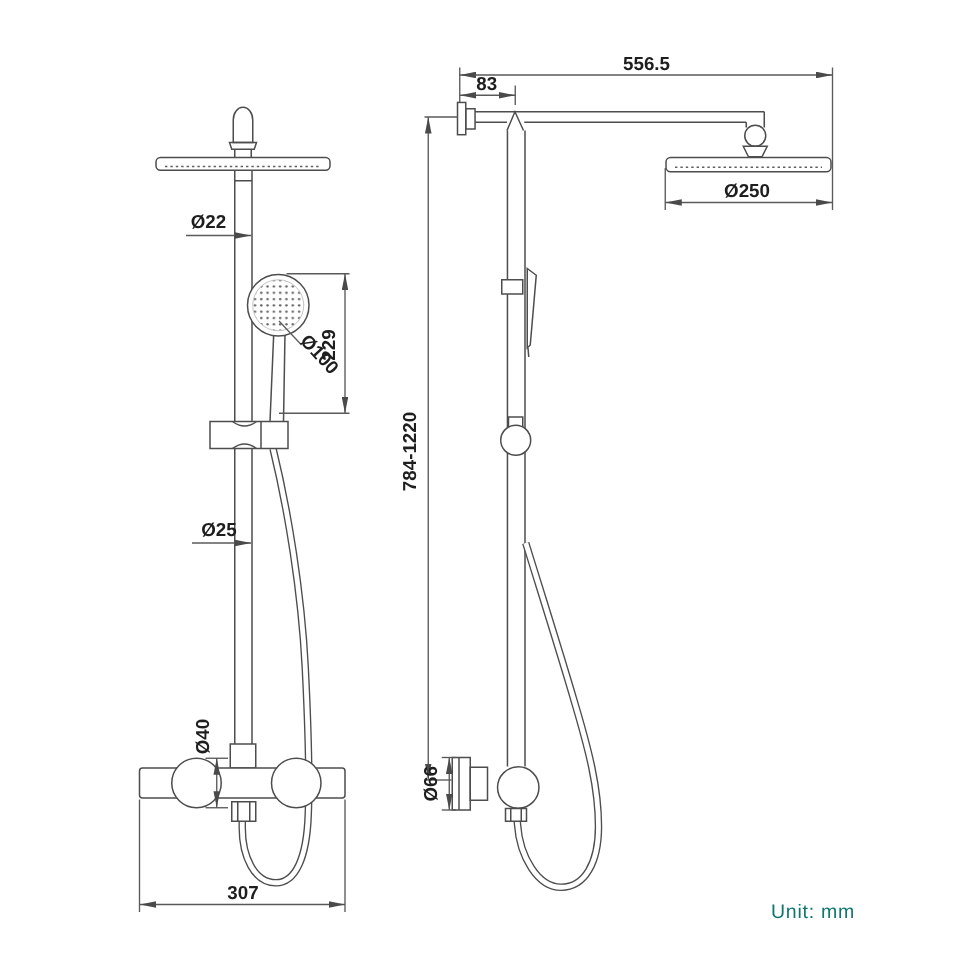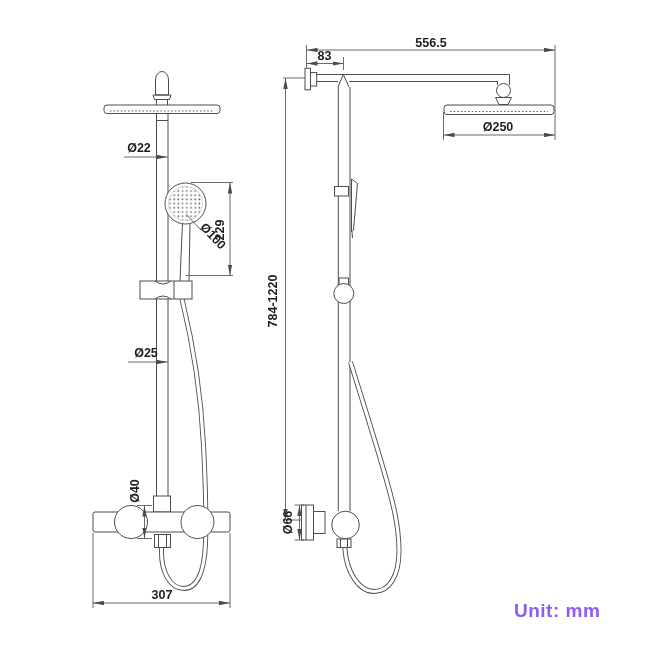--- a/index.html
+++ b/index.html
@@ -4,22 +4,22 @@
 <style>
   html,body{margin:0;padding:0;background:#ffffff;}
   .stage{position:relative;width:650px;height:650px;background:#ffffff;overflow:hidden;
          font-family:"Liberation Sans", sans-serif;}
   svg{position:absolute;top:0;left:0;}
   .obj{fill:none;stroke:#4d4d4d;stroke-width:1;}
   .objw{fill:#ffffff;stroke:#4d4d4d;stroke-width:1;}
   .dim{fill:none;stroke:#5a5a5a;stroke-width:0.9;}
   .dash{fill:none;stroke:#5f5f5f;stroke-width:1;stroke-dasharray:1.6,2;}
   .dtext{font-family:"Liberation Sans", sans-serif;font-size:12.5px;font-weight:700;fill:#1e1e1e;}
-  .unit{position:absolute;left:514px;top:600px;width:136px;font-size:19px;color:#8b5cf6;
-        letter-spacing:0.5px;font-weight:bold;}
+  .unit{position:absolute;left:514px;top:600px;width:136px;font-size:13px;color:#0f766e;
+        letter-spacing:0.5px;}
 </style>
 </head>
 <body>
 
 <div class="stage">
   <svg width="650" height="650" viewBox="0 0 650 650">
     <defs>
       <marker id="arr" viewBox="0 0 11 4.4" markerWidth="11" markerHeight="4.4" refX="11" refY="2.2" orient="auto-start-reverse" markerUnits="userSpaceOnUse">
         <path d="M0,0 L11,2.2 L0,4.4 Z" fill="#4a4a4a"></path>
       </marker>

